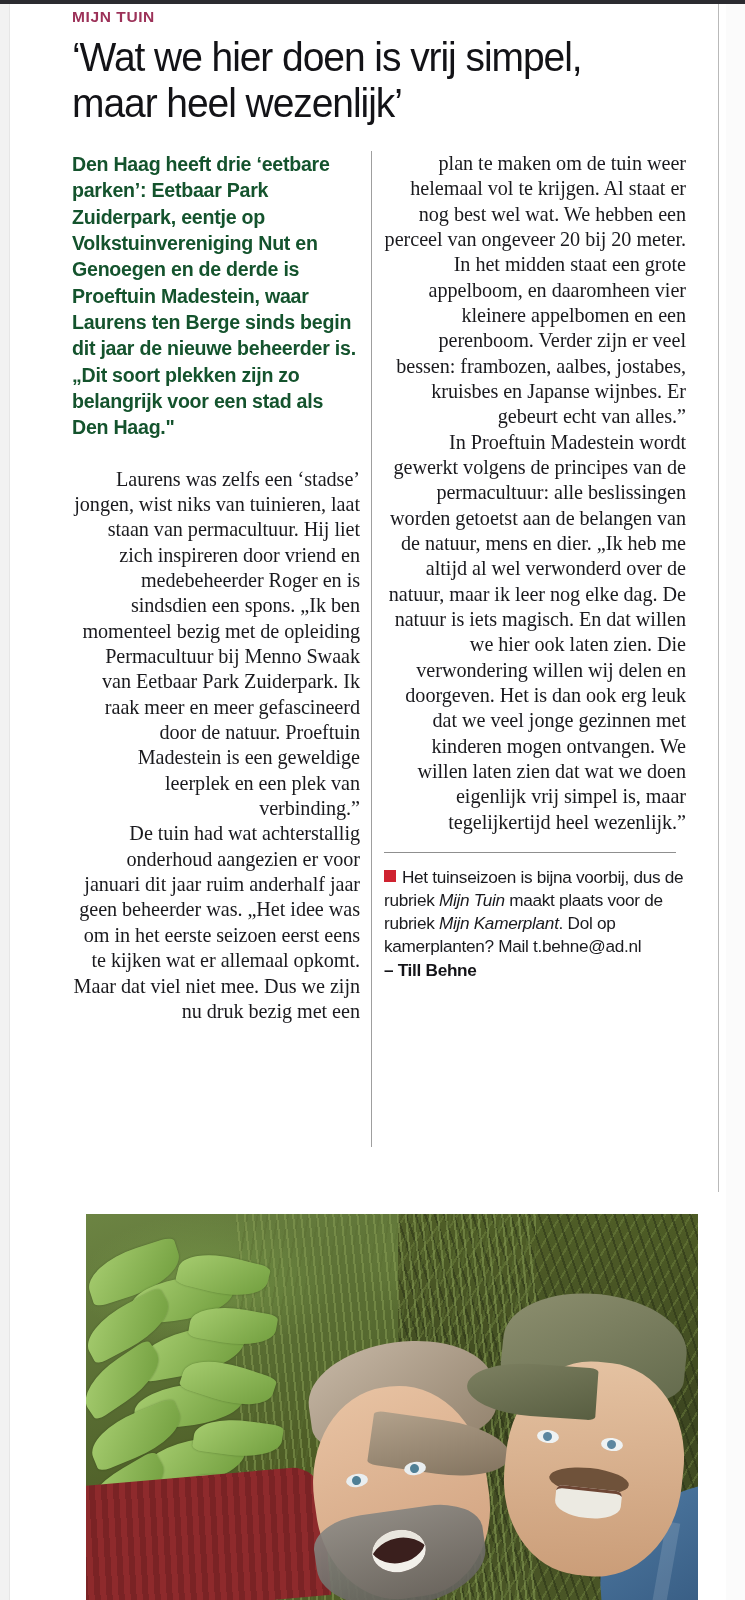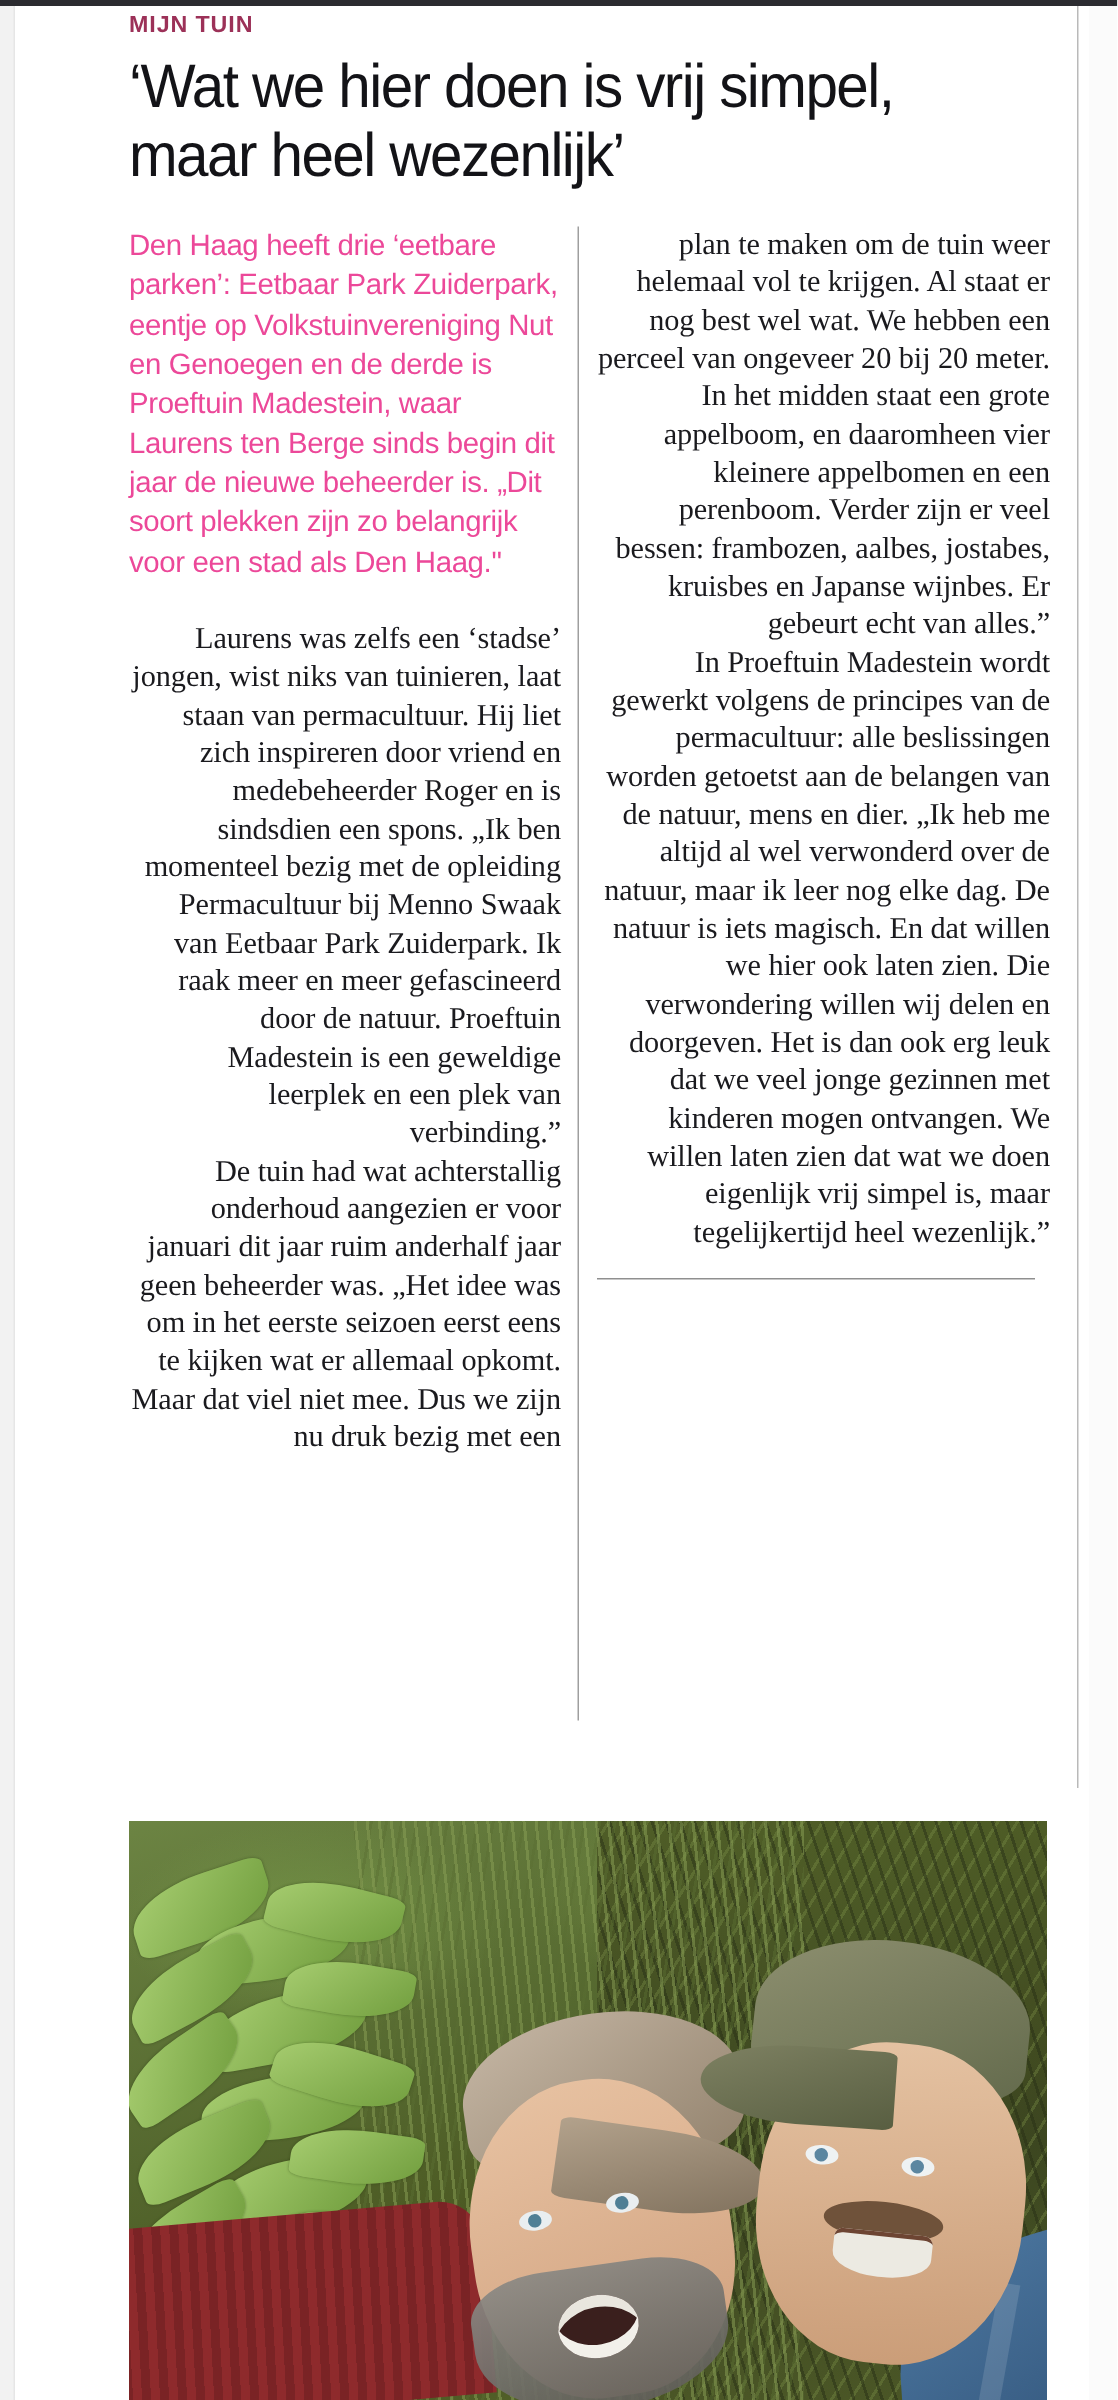--- a/index.html
+++ b/index.html
@@ -47,21 +47,21 @@
     position: absolute;
     top: 4px;
     left: 726px;
     width: 19px;
     height: 1596px;
     background: #fbfbfb;
   }
 
   .article {
     position: absolute;
-    left: 86px;
+    left: 72px;
     top: 8px;
     width: 614px;
   }
 
   .kicker {
     color: #9c3158;
     font-size: 15.5px;
     font-weight: bold;
     letter-spacing: 0.6px;
     margin: 0 0 10px 0;
@@ -107,24 +107,24 @@
   .col-right {
     width: 302px;
     flex: 0 0 302px;
   }
 
   
   .lead {
     font-family: "Liberation Sans", sans-serif;
     font-size: 19.6px;
     line-height: 1.345;
-    color: #ec4899;
+    color: #14532d;
     margin: 0 0 26px 0;
     letter-spacing: -0.25px;
-    font-weight: 400;
+    font-weight: 700;
   }
 
   
   .body-text {
     font-family: "Liberation Serif", serif;
     font-size: 20.2px;
     line-height: 1.255;
     color: #1a1a1e;
     margin: 0;
     text-align: right;
@@ -367,20 +367,24 @@
       </div>
 
       <div class="col-right">
         <div class="body-text">
           <p>plan te maken om de tuin weer helemaal vol te krijgen. Al staat er nog best wel wat. We hebben een perceel van ongeveer 20 bij 20 meter. In het midden staat een grote appelboom, en daaromheen vier kleinere appelbomen en een perenboom. Verder zijn er veel bessen: frambozen, aalbes, jostabes, kruisbes en Japanse wijnbes. Er gebeurt echt van alles.”</p>
           <p class="indent">In Proeftuin Madestein wordt gewerkt volgens de principes van de permacultuur: alle beslissingen worden getoetst aan de belangen van de natuur, mens en dier. „Ik heb me altijd al wel verwonderd over de natuur, maar ik leer nog elke dag. De natuur is iets magisch. En dat willen we hier ook laten zien. Die verwondering willen wij delen en doorgeven. Het is dan ook erg leuk dat we veel jonge gezinnen met kinderen mogen ontvangen. We willen laten zien dat wat we doen eigenlijk vrij simpel is, maar tegelijkertijd heel wezenlijk.”</p>
         </div>
 
         <div class="rule"></div>
 
+        <div class="footer-note">
+          <span class="sq"></span><span>Het tuinseizoen is bijna voorbij, dus de rubriek </span><em>Mijn Tuin</em><span> maakt plaats voor de rubriek </span><em>Mijn Kamerplant</em><span>. Dol op kamerplanten? Mail t.behne@ad.nl</span>
+          <div class="byline">– Till Behne</div>
+        </div>
       </div>
 
     </div>
   </div>
 
   <div class="photo-wrap">
     <div class="photo">
       <div class="twigs"></div>
       <div class="grass"></div>
       <div class="leaves">

